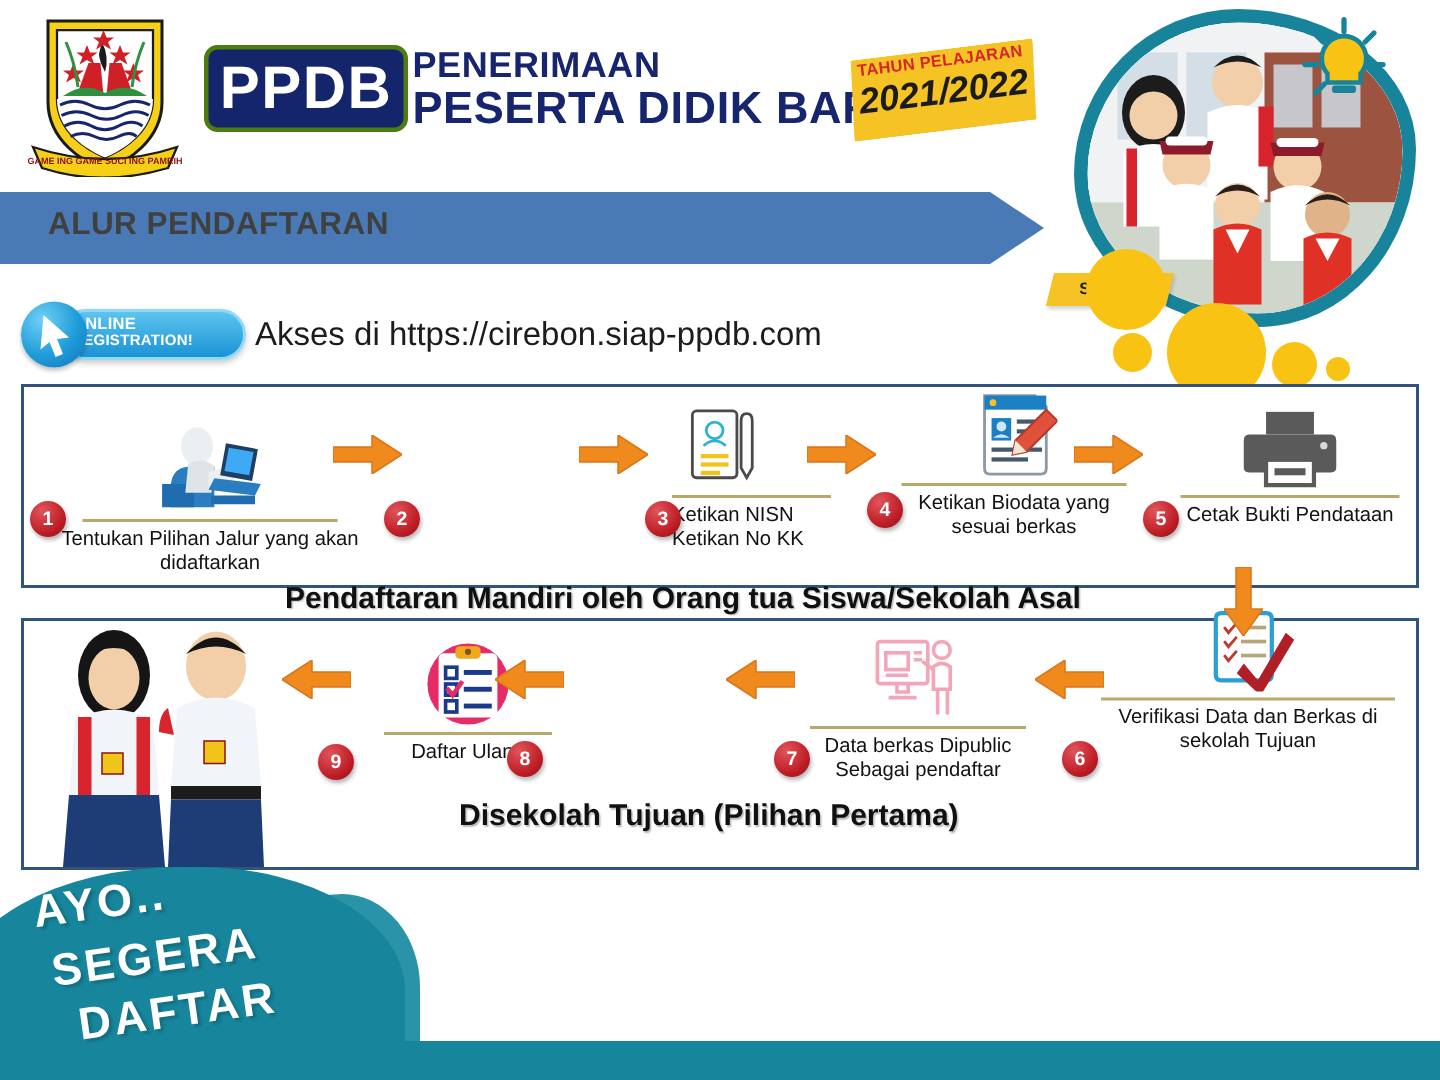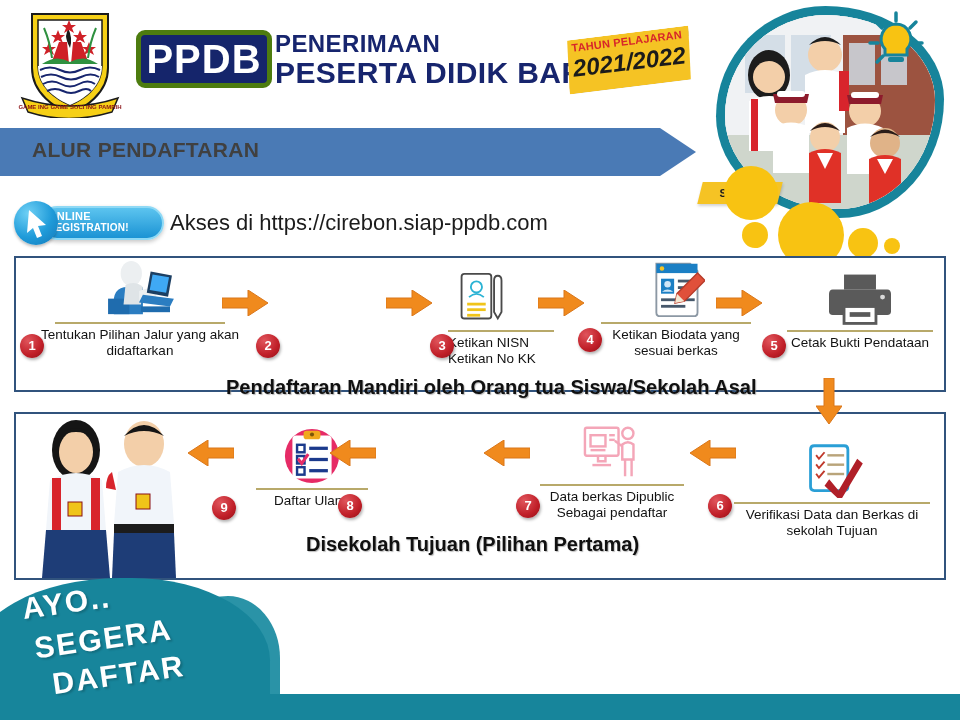--- a/index.html
+++ b/index.html
@@ -10,21 +10,21 @@
   }
   .stage{position:absolute;left:0;top:0;width:960px;height:720px;overflow:hidden;}
 
   
   .header{position:absolute;left:0;top:0;width:960px;height:126px;background:#ffffff;}
 
   
   .crest{position:absolute;left:18px;top:6px;width:104px;height:112px;}
   
   .ppdb-logo{position:absolute;left:136px;top:30px;width:136px;height:58px;
-    background:#15256b;border:5px solid #4d7c0f;border-radius:9px;
+    background:#15256b;border:3px solid #4d7c0f;border-radius:9px;
     display:flex;align-items:center;justify-content:center;box-sizing:border-box;}
   .ppdb-logo span{color:#ffffff;font-weight:bold;font-size:40px;letter-spacing:1px;line-height:1;
     font-family:"Liberation Sans",sans-serif;}
   .head-t1{position:absolute;left:275px;top:30px;color:#17256e;font-weight:bold;font-size:24px;letter-spacing:.4px;}
   .head-t2{position:absolute;left:275px;top:56px;color:#17256e;font-weight:bold;font-size:30px;letter-spacing:.4px;}
 
   
   .yearbadge{position:absolute;left:566px;top:33px;width:126px;height:54px;
     transform:rotate(-7deg);}
   .yearbadge .bg{position:absolute;left:0;top:0;width:126px;height:54px;background:#f5c324;
@@ -238,21 +238,21 @@
         <path d="M15 9 L32 24 L24 25 L28 35 L23 37 L19 27 L13 32 Z" fill="#ffffff"></path>
       </svg>
     </div>
   </div>
   <div class="onl-l1">ONLINE</div>
   <div class="onl-l2">REGISTRATION!</div>
   <div class="url">Akses di https://cirebon.siap-ppdb.com</div>
 
   <div class="box box1"></div>
 
-  <div class="step" style="left:40px;top:256px;width:200px;">
+  <div class="step" style="left:40px;top:280px;width:200px;">
     <div class="ico">
       <svg viewBox="0 0 90 62" width="88" height="60">
         <path d="M18 50 q-2 -20 14 -20 h16 v28 h-30 z" fill="#2b7dc1"></path>
         <path d="M12 42 h22 v16 h-22 z" fill="#1f6cae"></path>
         <ellipse cx="36" cy="16" rx="11" ry="13" fill="#eceff1"></ellipse>
         <path d="M30 28 q10 -5 18 2 l-2 18 h-18 z" fill="#dfe4e7"></path>
         <path d="M44 34 q10 -4 16 -2 l2 8 l-18 4 z" fill="#eceff1"></path>
         <path d="M56 14 l22 4 l-4 22 l-22 -4 z" fill="#1c3f63"></path>
         <path d="M58 17 l17 3 l-3 16 l-17 -3 z" fill="#3fa9f5"></path>
         <path d="M48 38 l32 4 l-4 8 l-32 -4 z" fill="#2b7dc1"></path>
@@ -333,21 +333,21 @@
         <circle cx="57" cy="26" r="2.6" fill="#d9d9d9"></circle>
         <rect x="16" y="36" width="34" height="18" fill="#ffffff" stroke="#5a5a5a" stroke-width="3"></rect>
         <rect x="22" y="42" width="22" height="5" fill="#5a5a5a"></rect>
       </svg>
     </div>
     <div class="rule" style="width:146px;"></div>
     <div class="lbl">Cetak Bukti Pendataan</div>
   </div>
   <div class="badge" style="left:762px;top:334px;">5</div>
 
-  <div class="bannerline" style="left:190px;top:376px;margin-left:36px;">Pendaftaran Mandiri oleh Orang tua Siswa/Sekolah Asal</div>
+  <div class="bannerline" style="left:190px;top:388px;">Pendaftaran Mandiri oleh Orang tua Siswa/Sekolah Asal</div>
 
   <svg class="vconn" viewBox="0 0 26 46">
     <path d="M8 0 h10 v28 h8 l-13 18 l-13 -18 h8 z" fill="#f08a1d" stroke="#d9761a" stroke-width="1"></path>
   </svg>
 
   <div class="box box2"></div>
 
   <div class="photo-kids">
     <svg viewBox="0 0 190 164" width="190" height="164">
       <rect width="190" height="164" fill="#ffffff"></rect>
@@ -433,21 +433,21 @@
     </div>
     <div class="rule" style="width:144px;"></div>
     <div class="lbl">Data berkas Dipublic Sebagai pendaftar</div>
   </div>
   <div class="badge" style="left:516px;top:494px;">7</div>
 
   <svg class="arw" style="left:690px;top:440px;" viewBox="0 0 46 26">
     <path d="M46 8 h-26 v-8 l-20 13 l20 13 v-8 h26 z" fill="#f08a1d" stroke="#d9761a" stroke-width="1"></path>
   </svg>
 
-  <div class="step" style="left:730px;top:436px;width:204px;">
+  <div class="step" style="left:730px;top:399px;width:204px;">
     <div class="ico">
       <svg viewBox="0 0 66 60" width="62" height="56">
         <path d="M14 4 h32 q4 0 4 4 v40 q0 4 -4 4 h-32 q-4 0 -4 -4 v-40 q0 -4 4 -4 z" fill="#ffffff" stroke="#2a9fd6" stroke-width="3"></path>
         <g stroke="#c0392b" stroke-width="2" fill="none">
           <path d="M16 14 l3 4 l6 -7"></path>
             <path d="M16 24 l3 4 l6 -7"></path>
             <path d="M16 34 l3 4 l6 -7"></path>
         </g>
         <g fill="#b9a47a">
             <rect x="28" y="13" width="18" height="2.6"></rect>

